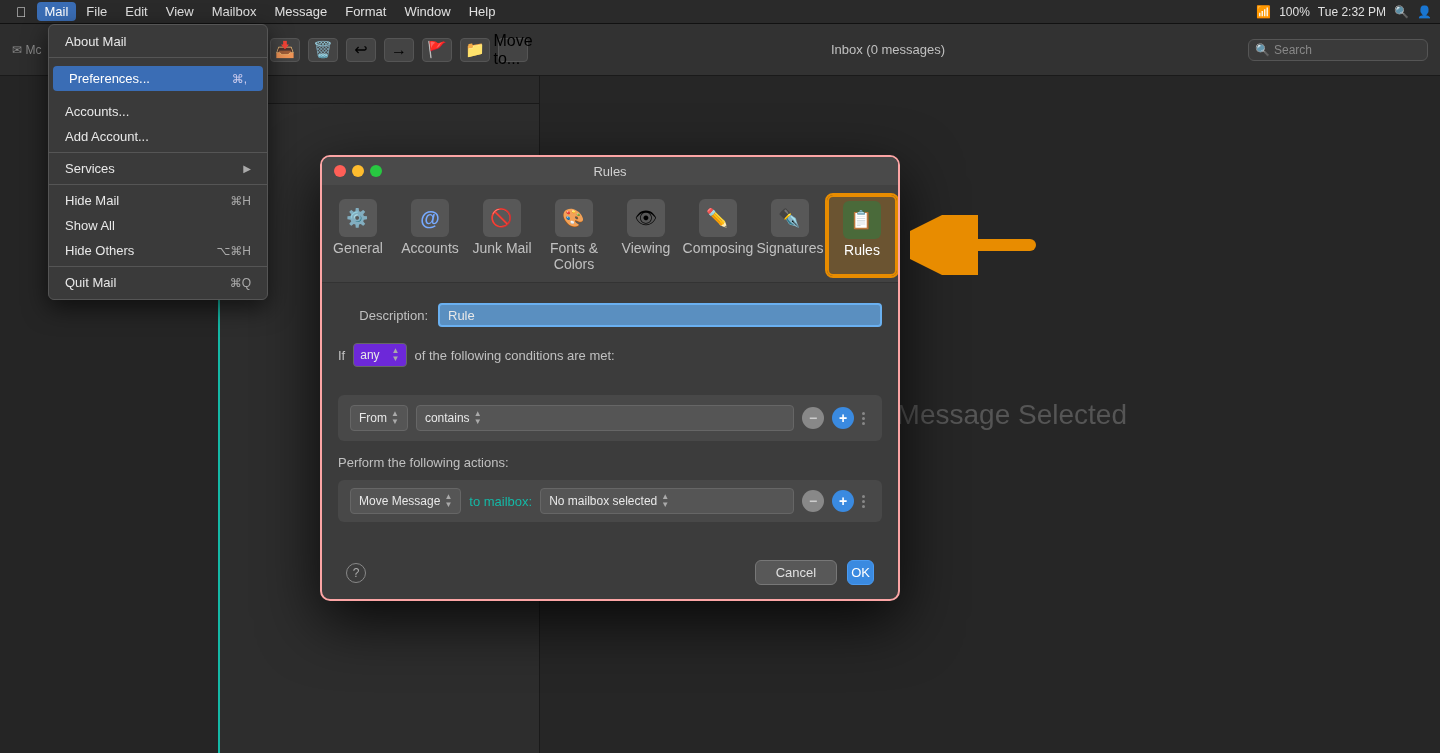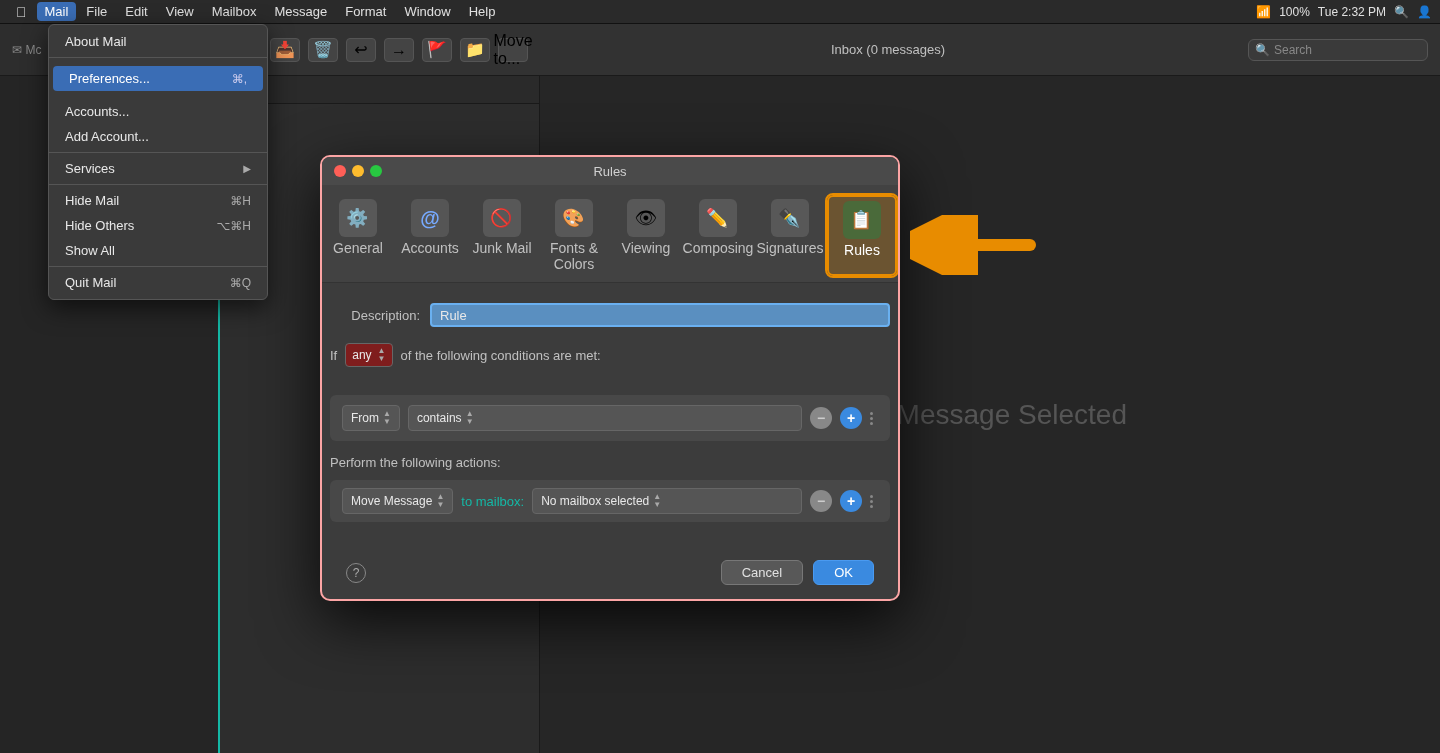--- a/index.html
+++ b/index.html
@@ -294,21 +294,21 @@
       font-size: 14px;
       color: #c0c0c0;
       text-align: center;
     }
     .pref-icon-item.active .pref-icon-label {
       color: white;
     }
 
     
     .prefs-content {
-      padding: 20px 8px 16px;
+      padding: 20px 16px 16px;
     }
     .prefs-row {
       display: flex;
       align-items: center;
       margin-bottom: 16px;
       gap: 10px;
     }
     .prefs-label {
       color: #c0c0c0;
       font-size: 13px;
@@ -331,31 +331,31 @@
       display: flex;
       align-items: center;
       gap: 8px;
       margin-bottom: 28px;
     }
     .condition-label {
       color: #c0c0c0;
       font-size: 13px;
     }
     .prefs-select {
-      background: #7f1d1d;
+      background: #6d28d9;
       border: 1px solid #666;
       border-radius: 4px;
       height: 24px;
       padding: 0 6px;
       color: #e8e8e8;
       font-size: 12px;
       cursor: pointer;
       display: flex;
       align-items: center;
-      gap: 6px;
+      gap: 12px;
     }
     .select-arrows {
       font-size: 8px;
       color: #aaa;
       display: flex;
       flex-direction: column;
       line-height: 1;
     }
 
     .rule-condition-box {
@@ -451,21 +451,21 @@
       font-size: 13px;
       padding: 4px 20px;
       cursor: pointer;
     }
     .btn-ok {
       background: #3a8ae0;
       border: 1px solid #4a9af0;
       border-radius: 6px;
       color: white;
       font-size: 13px;
-      padding: 4px 20px;
+      padding: 4px 3px;
       cursor: pointer;
       font-weight: 500;
     }
 
     
     .arrow-annotation {
       position: absolute;
       top: 215px;
       left: 910px;
       z-index: 160;
@@ -565,25 +565,25 @@
   <div class="menu-item">
     <span>Services</span>
     <span class="arrow">▶</span>
   </div>
   <div class="menu-divider"></div>
   <div class="menu-item">
     <span>Hide Mail</span>
     <span class="menu-shortcut">⌘H</span>
   </div>
   <div class="menu-item">
+    <span>Show All</span>
+  </div>
+  <div class="menu-item">
     <span>Hide Others</span>
     <span class="menu-shortcut">⌥⌘H</span>
-  </div>
-  <div class="menu-item">
-    <span>Show All</span>
   </div>
   <div class="menu-divider"></div>
   <div class="menu-item">
     <span>Quit Mail</span>
     <span class="menu-shortcut">⌘Q</span>
   </div>
 </div>
 
 <div class="prefs-window">
 

